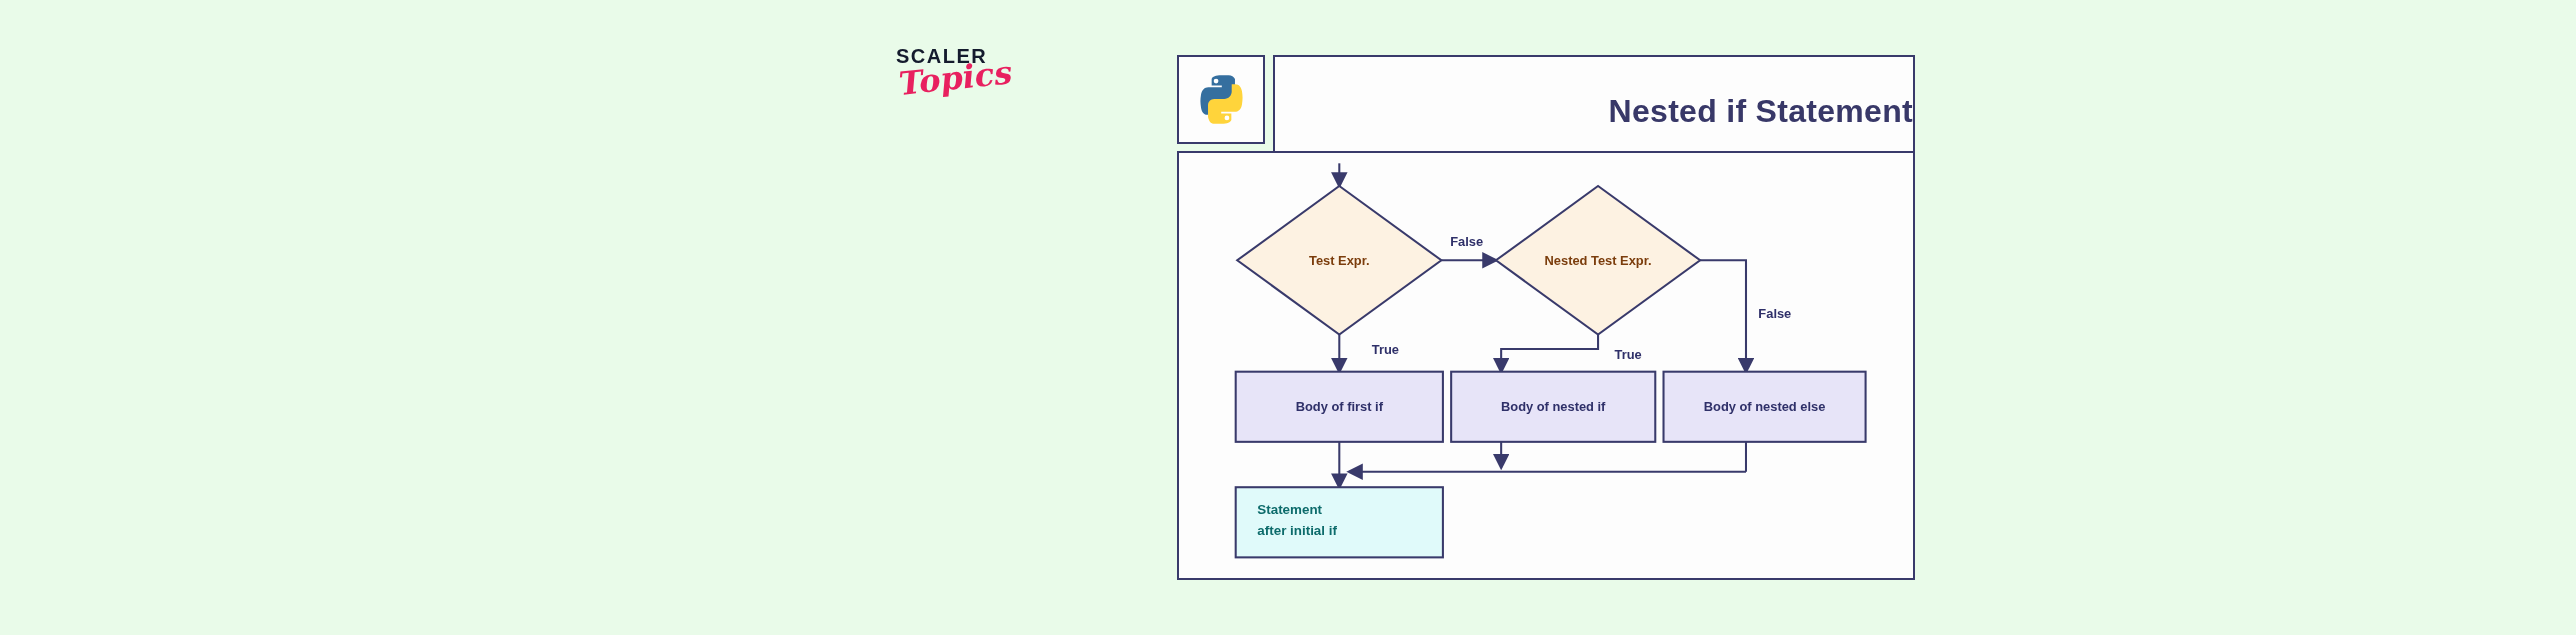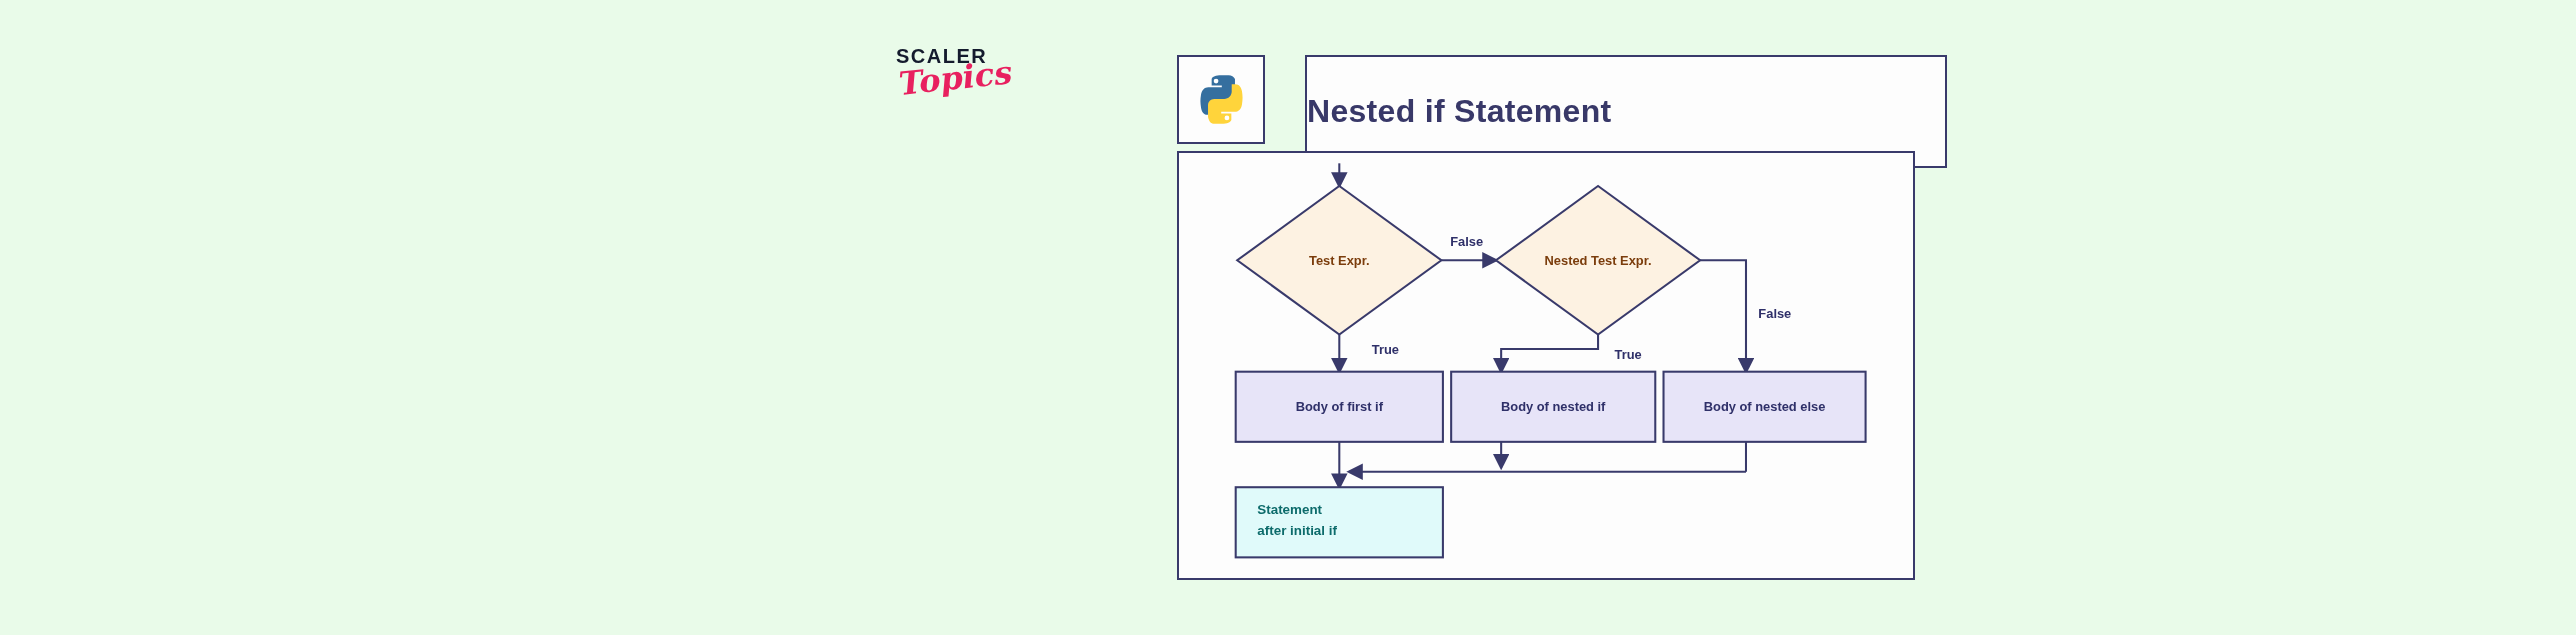--- a/index.html
+++ b/index.html
@@ -70,22 +70,21 @@
     position: absolute;
     left: 96px;
     top: 0;
     width: 642px;
     height: 113px;
     border: 2.1px solid #393a6b;
     background: #fdfdfd;
     box-sizing: border-box;
     display: flex;
     align-items: center;
-    justify-content: flex-start;
-    margin-left: 32px;
+    justify-content: flex-end;
   }
   #page-title {
     font-family: "Liberation Sans", sans-serif;
     font-weight: bold;
     font-size: 32px;
     color: #383868;
     letter-spacing: 0.3px;
   }
 
   

